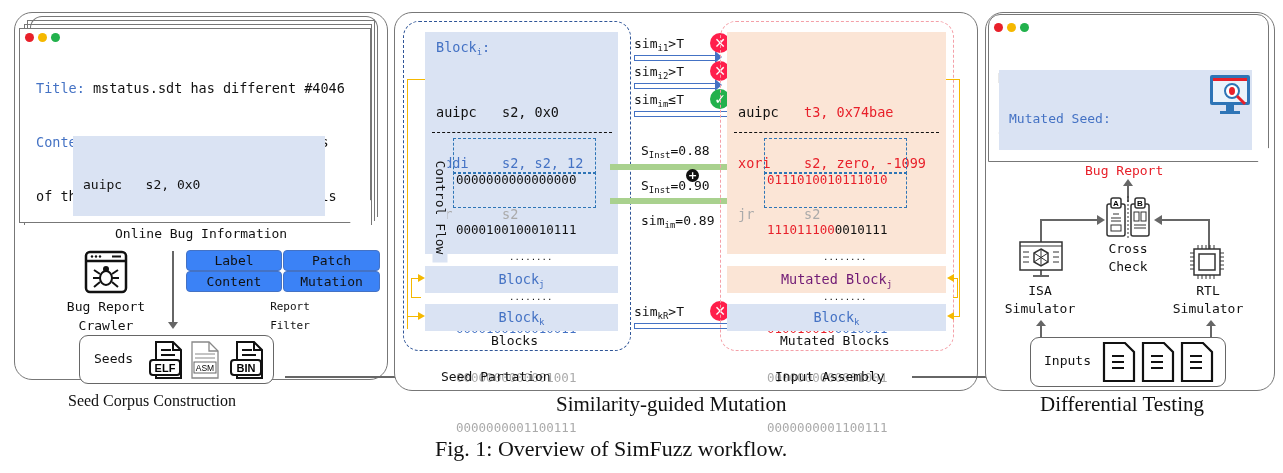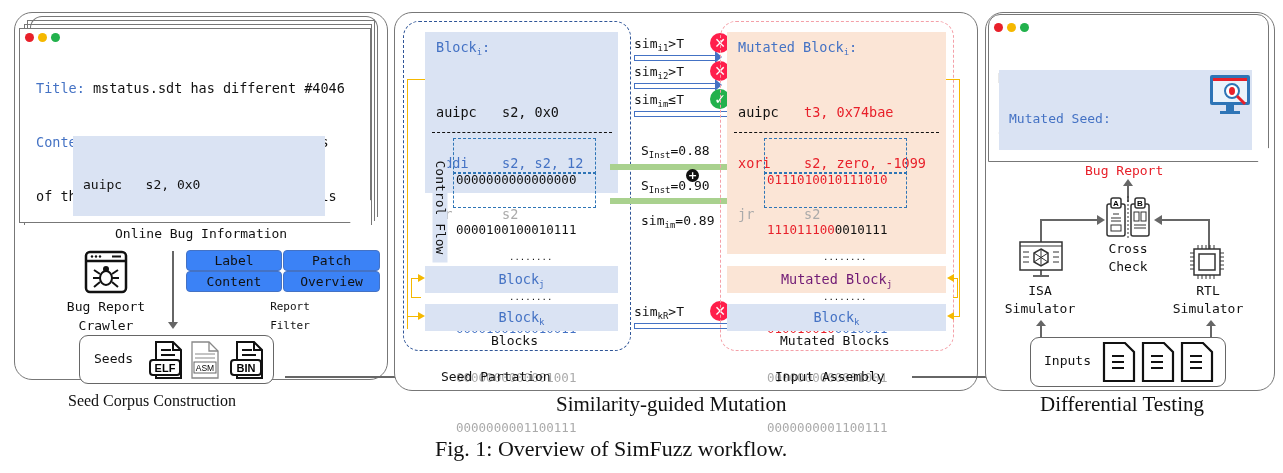--- a/index.html
+++ b/index.html
@@ -68,21 +68,21 @@
   <div>Bug Report</div>
   <div>Crawler</div>
 </div>
 
 <div class="arrowline" style="left:172px;top:251px;width:2px;height:73px;"></div>
 <div class="abs" style="left:168px;top:322px;width:0;height:0;border-left:5px solid transparent;border-right:5px solid transparent;border-top:7px solid #666;"></div>
 
 <div class="tag" style="left:186px;top:250px;width:94px;">Label</div>
 <div class="tag" style="left:283px;top:250px;width:95px;">Patch</div>
 <div class="tag" style="left:186px;top:271px;width:94px;">Content</div>
-<div class="tag" style="left:283px;top:271px;width:95px;">Overview</div>
+<div class="tag" style="left:283px;top:271px;width:95px;">Mutation</div>
 <div class="abs mono" style="left:250px;top:297px;width:80px;text-align:center;font-size:11px;line-height:19px;">
   <div>Report</div>
   <div>Filter</div>
 </div>
 
 <div class="abs" style="left:79px;top:335px;width:193px;height:47px;border:1.3px solid #666;border-radius:9px;background:#fff;">
   <span class="abs mono" style="left:14px;top:15px;font-size:13px;">Seeds</span>
   <div class="abs" style="left:67px;top:4px;">
     <svg width="38" height="40" viewBox="0 0 38 40">
         <path d="M9 2 H26 L34 10 V38 H9 Z" fill="#fff" stroke="#111" stroke-width="2"></path>
@@ -117,21 +117,21 @@
 
 <div class="arrowline" style="left:285px;top:376px;width:135px;height:2px;"></div>
 <div class="abs" style="left:418px;top:372px;width:0;height:0;border-top:5px solid transparent;border-bottom:5px solid transparent;border-left:8px solid #666;"></div>
 
 <div class="abs serif caption" style="left:68px;top:392px;font-size:16px;">Seed Corpus Construction</div>
 
 <div class="panel" style="left:394px;top:12px;width:582px;height:377px;"></div>
 
 <div class="abs" style="left:403px;top:21px;width:226px;height:328px;border:1.5px dashed #2f5597;border-radius:16px;"></div>
 
-<div class="abs" style="left:425px;top:32px;width:193px;height:161px;background:#dae3f3;">
+<div class="abs" style="left:425px;top:32px;width:193px;height:222px;background:#dae3f3;">
   <div class="abs code blue" style="left:11px;top:7px;font-size:13.5px;"><span>Block</span><span class="sub">i</span><span>:</span></div>
   <div class="abs code" style="left:11px;top:38px;font-size:13.5px;line-height:17px;">
     <div><span style="display:inline-block;width:66px">auipc</span><span>s2, 0x0</span></div>
     <div class="blue"><span style="display:inline-block;width:66px">addi</span><span>s2, s2, 12</span></div>
     <div class="gray"><span style="display:inline-block;width:66px">jr</span><span>s2</span></div>
   </div>
   <div class="abs" style="left:7px;top:100px;width:180px;border-top:1.5px dashed #111;"></div>
   <div class="abs" style="left:28px;top:106px;width:141px;height:34px;border:1.3px dashed #2e75b6;"></div>
   <div class="abs" style="left:28px;top:140px;width:141px;height:34px;border:1.3px dashed #2e75b6;"></div>
   <div class="abs bin" style="left:31px;top:107px;">
@@ -187,21 +187,20 @@
 <div class="abs" style="left:610px;top:164px;width:130px;height:6px;background:#a9d18e;"></div>
 <div class="abs" style="left:738px;top:160px;border-top:7px solid transparent;border-bottom:7px solid transparent;border-left:10px solid #a9d18e;"></div>
 <div class="abs" style="left:686px;top:169px;width:13px;height:13px;border-radius:50%;background:#111;color:#fff;font-size:11px;line-height:13px;text-align:center;font-weight:bold;font-family:'DejaVu Sans',sans-serif;">+</div>
 <div class="abs mono" style="left:641px;top:178px;font-size:13px;"><span>S</span><span class="sub">Inst</span><span>=0.90</span></div>
 <div class="abs" style="left:610px;top:198px;width:130px;height:6px;background:#a9d18e;"></div>
 <div class="abs" style="left:738px;top:194px;border-top:7px solid transparent;border-bottom:7px solid transparent;border-left:10px solid #a9d18e;"></div>
 <div class="abs mono" style="left:641px;top:213px;font-size:13px;"><span>sim</span><span class="sub">im</span><span>=0.89</span></div>
 
 <div class="abs" style="left:720px;top:21px;width:232px;height:328px;border:1.5px dashed #f4a0a8;border-radius:16px;"></div>
 <div class="abs" style="left:727px;top:32px;width:219px;height:222px;background:#fbe5d6;">
-  <div class="abs code blue" style="left:11px;top:7px;font-size:13.5px;"><span>Mutated Block</span><span class="sub">i</span><span>:</span></div>
   <div class="abs code" style="left:11px;top:38px;font-size:13.5px;line-height:17px;">
     <div><span style="display:inline-block;width:66px">auipc</span><span class="red">t3, 0x74bae</span></div>
     <div class="red"><span style="display:inline-block;width:66px">xori</span><span>s2, zero, -1099</span></div>
     <div class="gray"><span style="display:inline-block;width:66px">jr</span><span>s2</span></div>
   </div>
   <div class="abs" style="left:7px;top:100px;width:205px;border-top:1.5px dashed #111;"></div>
   <div class="abs" style="left:37px;top:106px;width:141px;height:34px;border:1.3px dashed #2e75b6;"></div>
   <div class="abs" style="left:37px;top:140px;width:141px;height:34px;border:1.3px dashed #2e75b6;"></div>
   <div class="abs bin" style="left:40px;top:107px;">
     <div><span class="red">0111010010111010</span><span></span></div>

